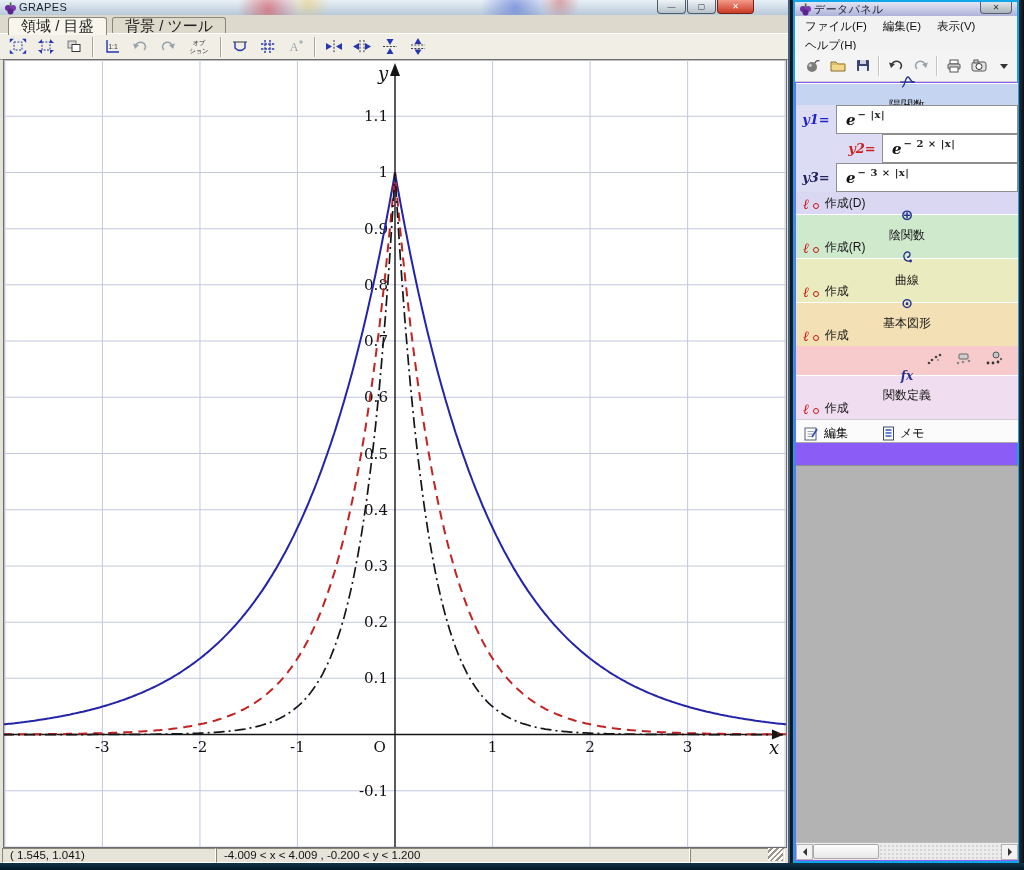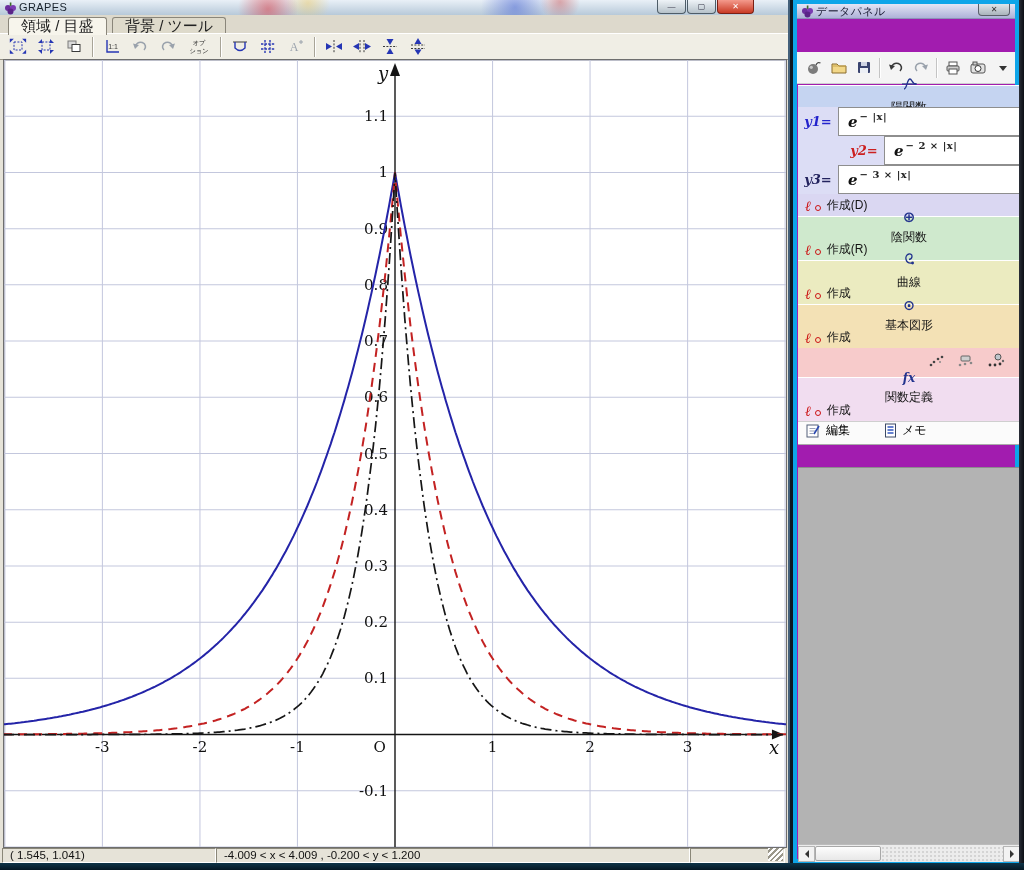--- a/index.html
+++ b/index.html
@@ -39,22 +39,22 @@
     border:1px solid #6e6e6e;box-sizing:border-box;box-shadow:inset 1px 1px 0 #b5b5b5;}
   #graph{width:100%;height:100%;display:block;}
 
   #lw-status{position:absolute;left:0;top:848px;width:100%;height:15px;background:#e6e3d8;}
   .scell{position:absolute;top:0;height:13px;border:1px solid;border-color:#8a8778 #ffffff #ffffff #8a8778;
     font-size:11.5px;color:#111;padding:0 0 0 7px;line-height:13px;background:#e6e3d8;box-sizing:content-box;}
   .grip{position:absolute;right:1px;bottom:1px;width:15px;height:13px;
     background:repeating-linear-gradient(135deg,#fdfdfd 0 2px,#9a978a 2px 4px);}
 
   
-  #win-right{position:absolute;left:793px;top:0;width:226px;height:863px;background:#a21caf;
-    border:4px solid #0ea5e9;box-sizing:border-box;}
+  #win-right{position:absolute;left:793px;top:0;width:226px;height:863px;background:#8b5cf6;
+    border:2px solid #0ea5e9;box-sizing:border-box;}
   #dp-titlebar{position:absolute;left:0;top:0;width:100%;height:14px;
     background:linear-gradient(#e3e5f5,#aeb2d8);border-bottom:1px solid #8d91b8;}
   #dp-close{position:absolute;right:5px;top:0;width:30px;height:11px;border:1px solid #5a5f6a;border-top:none;
     border-radius:0 0 4px 4px;background:linear-gradient(#dfe5ea,#aab4bc);display:flex;align-items:center;justify-content:center;
     font-size:8px;color:#333;}
   #dp-menubar{position:absolute;left:0;top:14px;width:100%;background:#f2f2f2;border-bottom:1px solid #d8d8d8;
     display:flex;flex-wrap:wrap;padding:1px 2px;box-sizing:border-box;}
   .mitem{font-size:11.5px;color:#111;padding:2px 8px;}
   #right-toolbar{position:absolute;left:0;top:48px;width:100%;height:32px;background:#f4f4f4;
     border-bottom:1px solid #cfcfcf;display:flex;align-items:center;padding-left:5px;box-sizing:border-box;}
@@ -78,21 +78,21 @@
     font-family:"DejaVu Serif",serif;}
   .fn-base{font-style:italic;font-weight:bold;font-size:15px;color:#111;}
   .fn-sup{font-size:10px;color:#222;position:relative;top:-5px;margin-left:2px;letter-spacing:.5px;font-weight:bold;}
   .sec-explicit-c{background:#dad7f2;}
   .sec-implicit{background:#cfe9cd;}
   .sec-curve{background:#ebebc0;}
   .sec-basic{background:#f3e1b5;}
   .sec-parameter{background:#f7cbcb;}
   .param-icons{height:29px;background:#f7cbcb;display:flex;align-items:center;justify-content:flex-end;gap:10px;padding-right:14px;}
   .sec-funcdef{background:#f1ddf0;}
-  .memo-row{background:#fbfbfb;height:22px;display:flex;align-items:flex-start;gap:34px;padding-left:8px;font-size:12px;
+  .memo-row{background:#fbfbfb;height:22px;display:flex;align-items:flex-end;gap:34px;padding-left:8px;font-size:12px;
     border-top:1px solid #cfcfcf;border-bottom:1px solid #aaa;}
   .memo-item{display:flex;align-items:center;gap:5px;}
   #dp-gray{position:absolute;left:1px;width:222px;background:#b3b3b3;border-top:1px solid #8c8c8c;}
   #dp-hscroll{position:absolute;left:1px;height:17px;background:#ececec;border-top:1px solid #bbb;display:flex;align-items:center;}
   .sb-arrow{width:17px;height:16px;background:#f2f2f2;border:1px solid #b5b5b5;display:flex;align-items:center;justify-content:center;box-sizing:border-box;}
   .sb-tri{width:0;height:0;border:4px solid transparent;}
   .sb-thumb{width:66px;height:15px;background:linear-gradient(#fdfdfd,#e8e8e8);border:1px solid #a8a8a8;border-radius:2px;box-sizing:border-box;}
   .sb-track{flex:1;height:15px;background-image:radial-gradient(#d4d4d4 28%,transparent 32%);background-size:4px 4px;}
 
   #strip-right{position:absolute;left:1019px;top:0;width:5px;height:870px;background:linear-gradient(90deg,#2a2e38,#0c0e14);}
@@ -301,20 +301,26 @@
             <circle cx="4" cy="6" r="3" fill="#6b2f9e"></circle>
             <circle cx="9" cy="6" r="3" fill="#7a3bb2"></circle>
             <circle cx="6.5" cy="9.5" r="3" fill="#5a2488"></circle>
             <rect x="5.8" y="0.5" width="1.6" height="3.4" fill="#3f6a2a"></rect>
           </svg>
       </span>
       <span class="win-title" style="top:0;color:#1a1a33">データパネル</span>
       <span id="dp-close">✕</span>
     </div>
 
+    <div id="dp-menubar">
+        <span class="mitem">ファイル(F)</span>
+        <span class="mitem">編集(E)</span>
+        <span class="mitem">表示(V)</span>
+        <span class="mitem">ヘルプ(H)</span>
+      </div>
     <div id="right-toolbar">
         <span class="dbtn">
           <svg width="18" height="17" viewBox="0 0 18 17">
             <circle cx="8" cy="10" r="5" fill="#7c7c7c"></circle>
             <circle cx="6.3" cy="8.3" r="1.6" fill="#c8c8c8"></circle>
             <path d="M11 6 Q12.5 2.5 15.5 4" stroke="#444" fill="none" stroke-width="1.2"></path>
           </svg>
         </span>
         <span class="dbtn">
           <svg width="18" height="17" viewBox="0 0 18 17">

